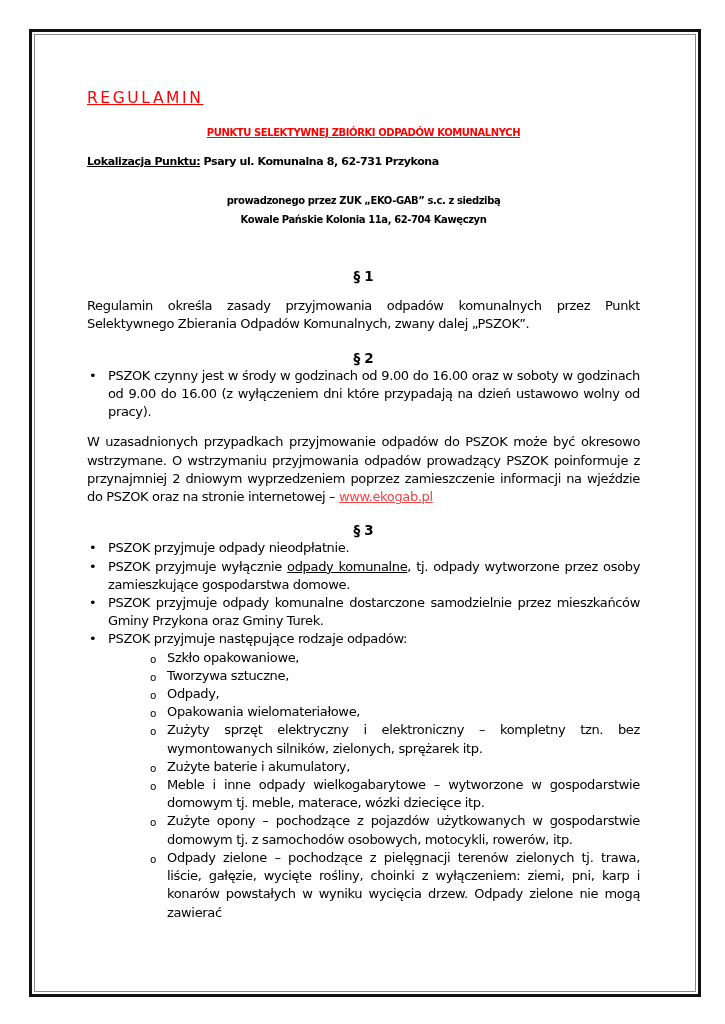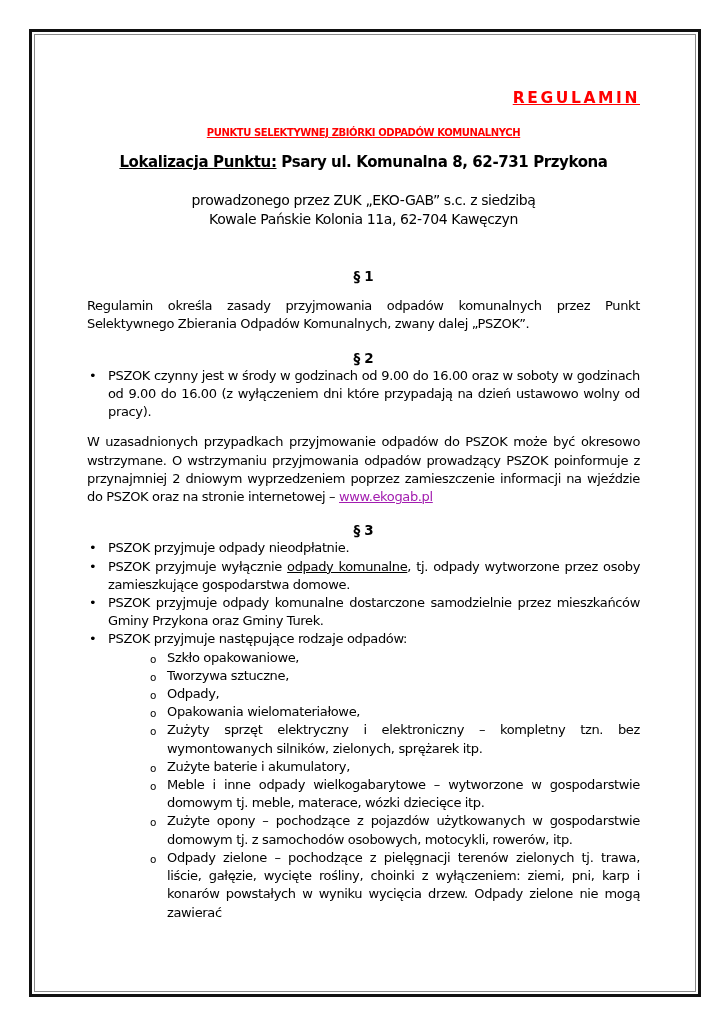--- a/index.html
+++ b/index.html
@@ -4,36 +4,36 @@
 <style>
   html, body { margin: 0; padding: 0; background: #ffffff; }
   body { width: 725px; height: 1024px; position: relative; overflow: hidden;
          font-family: "DejaVu Sans", sans-serif; color: #000; }
   .frame { position: absolute; left: 29px; top: 29px; width: 666px; height: 962px;
            border: 3px solid #111; }
   .frame-inner { position: absolute; left: 2px; top: 2px; right: 2px; bottom: 2px;
                  border: 1px solid #8a8a8a; }
   .content { position: absolute; left: 87px; top: 87px; width: 553px;
              font-size: 13px; line-height: 18.2px; letter-spacing: -0.35px; }
-  .title { text-align: right; color: #ff0000; font-weight: bold; font-size: 15.5px;
+  .title { text-align: left; color: #ff0000; font-weight: normal; font-size: 15.5px;
            letter-spacing: 2.6px; text-decoration: underline; margin: 0; line-height: 22px; }
   .subtitle { text-align: center; color: #ff0000; font-weight: bold; font-size: 10px;
               text-decoration: underline; margin: 14px 0 0 0; letter-spacing: -0.4px; line-height: 20px; }
-  .loc { text-align: center; font-weight: bold; font-size: 15px; margin: 9px 0 0 0; letter-spacing: -0.4px; line-height: 20px; }
+  .loc { font-weight: bold; font-size: 11px; margin: 9px 0 0 0; letter-spacing: -0.4px; line-height: 20px; }
   .loc .u { text-decoration: underline; }
-  .op { text-align: center; font-weight: normal; font-size: 14px; margin: 19px 0 0 0; letter-spacing: -0.4px; line-height: 19px; }
+  .op { text-align: center; font-weight: bold; font-size: 10px; margin: 19px 0 0 0; letter-spacing: -0.4px; line-height: 19px; }
   .para-mark { text-align: center; font-weight: bold; font-size: 13.5px; margin: 0; }
   .p { text-align: justify; margin: 0; }
   ul.l1 { list-style: none; margin: 0; padding: 0; }
   ul.l1 > li { position: relative; padding-left: 21px; text-align: justify; }
   ul.l1 > li::before { content: "•"; position: absolute; left: 2px; top: 0; font-size: 13px; }
   ul.l2 { list-style: none; margin: 0; padding: 0 0 0 38px; }
   ul.l2 > li { position: relative; padding-left: 21px; text-align: justify; }
   ul.l2 > li::before { content: "o"; position: absolute; left: 4px; top: 1px; font-size: 10.5px; }
-  a.link { color: #a21caf; text-decoration: underline; }
+  a.link { color: #ef4444; text-decoration: underline; }
   .under { text-decoration: underline; }
   .s1 { margin-top: 38px; }
   .gap14 { margin-top: 12px; }
   .gap16 { margin-top: 15px; }
 </style>
 </head>
 <body>
 
 <div class="frame">
   <div class="frame-inner"></div>

